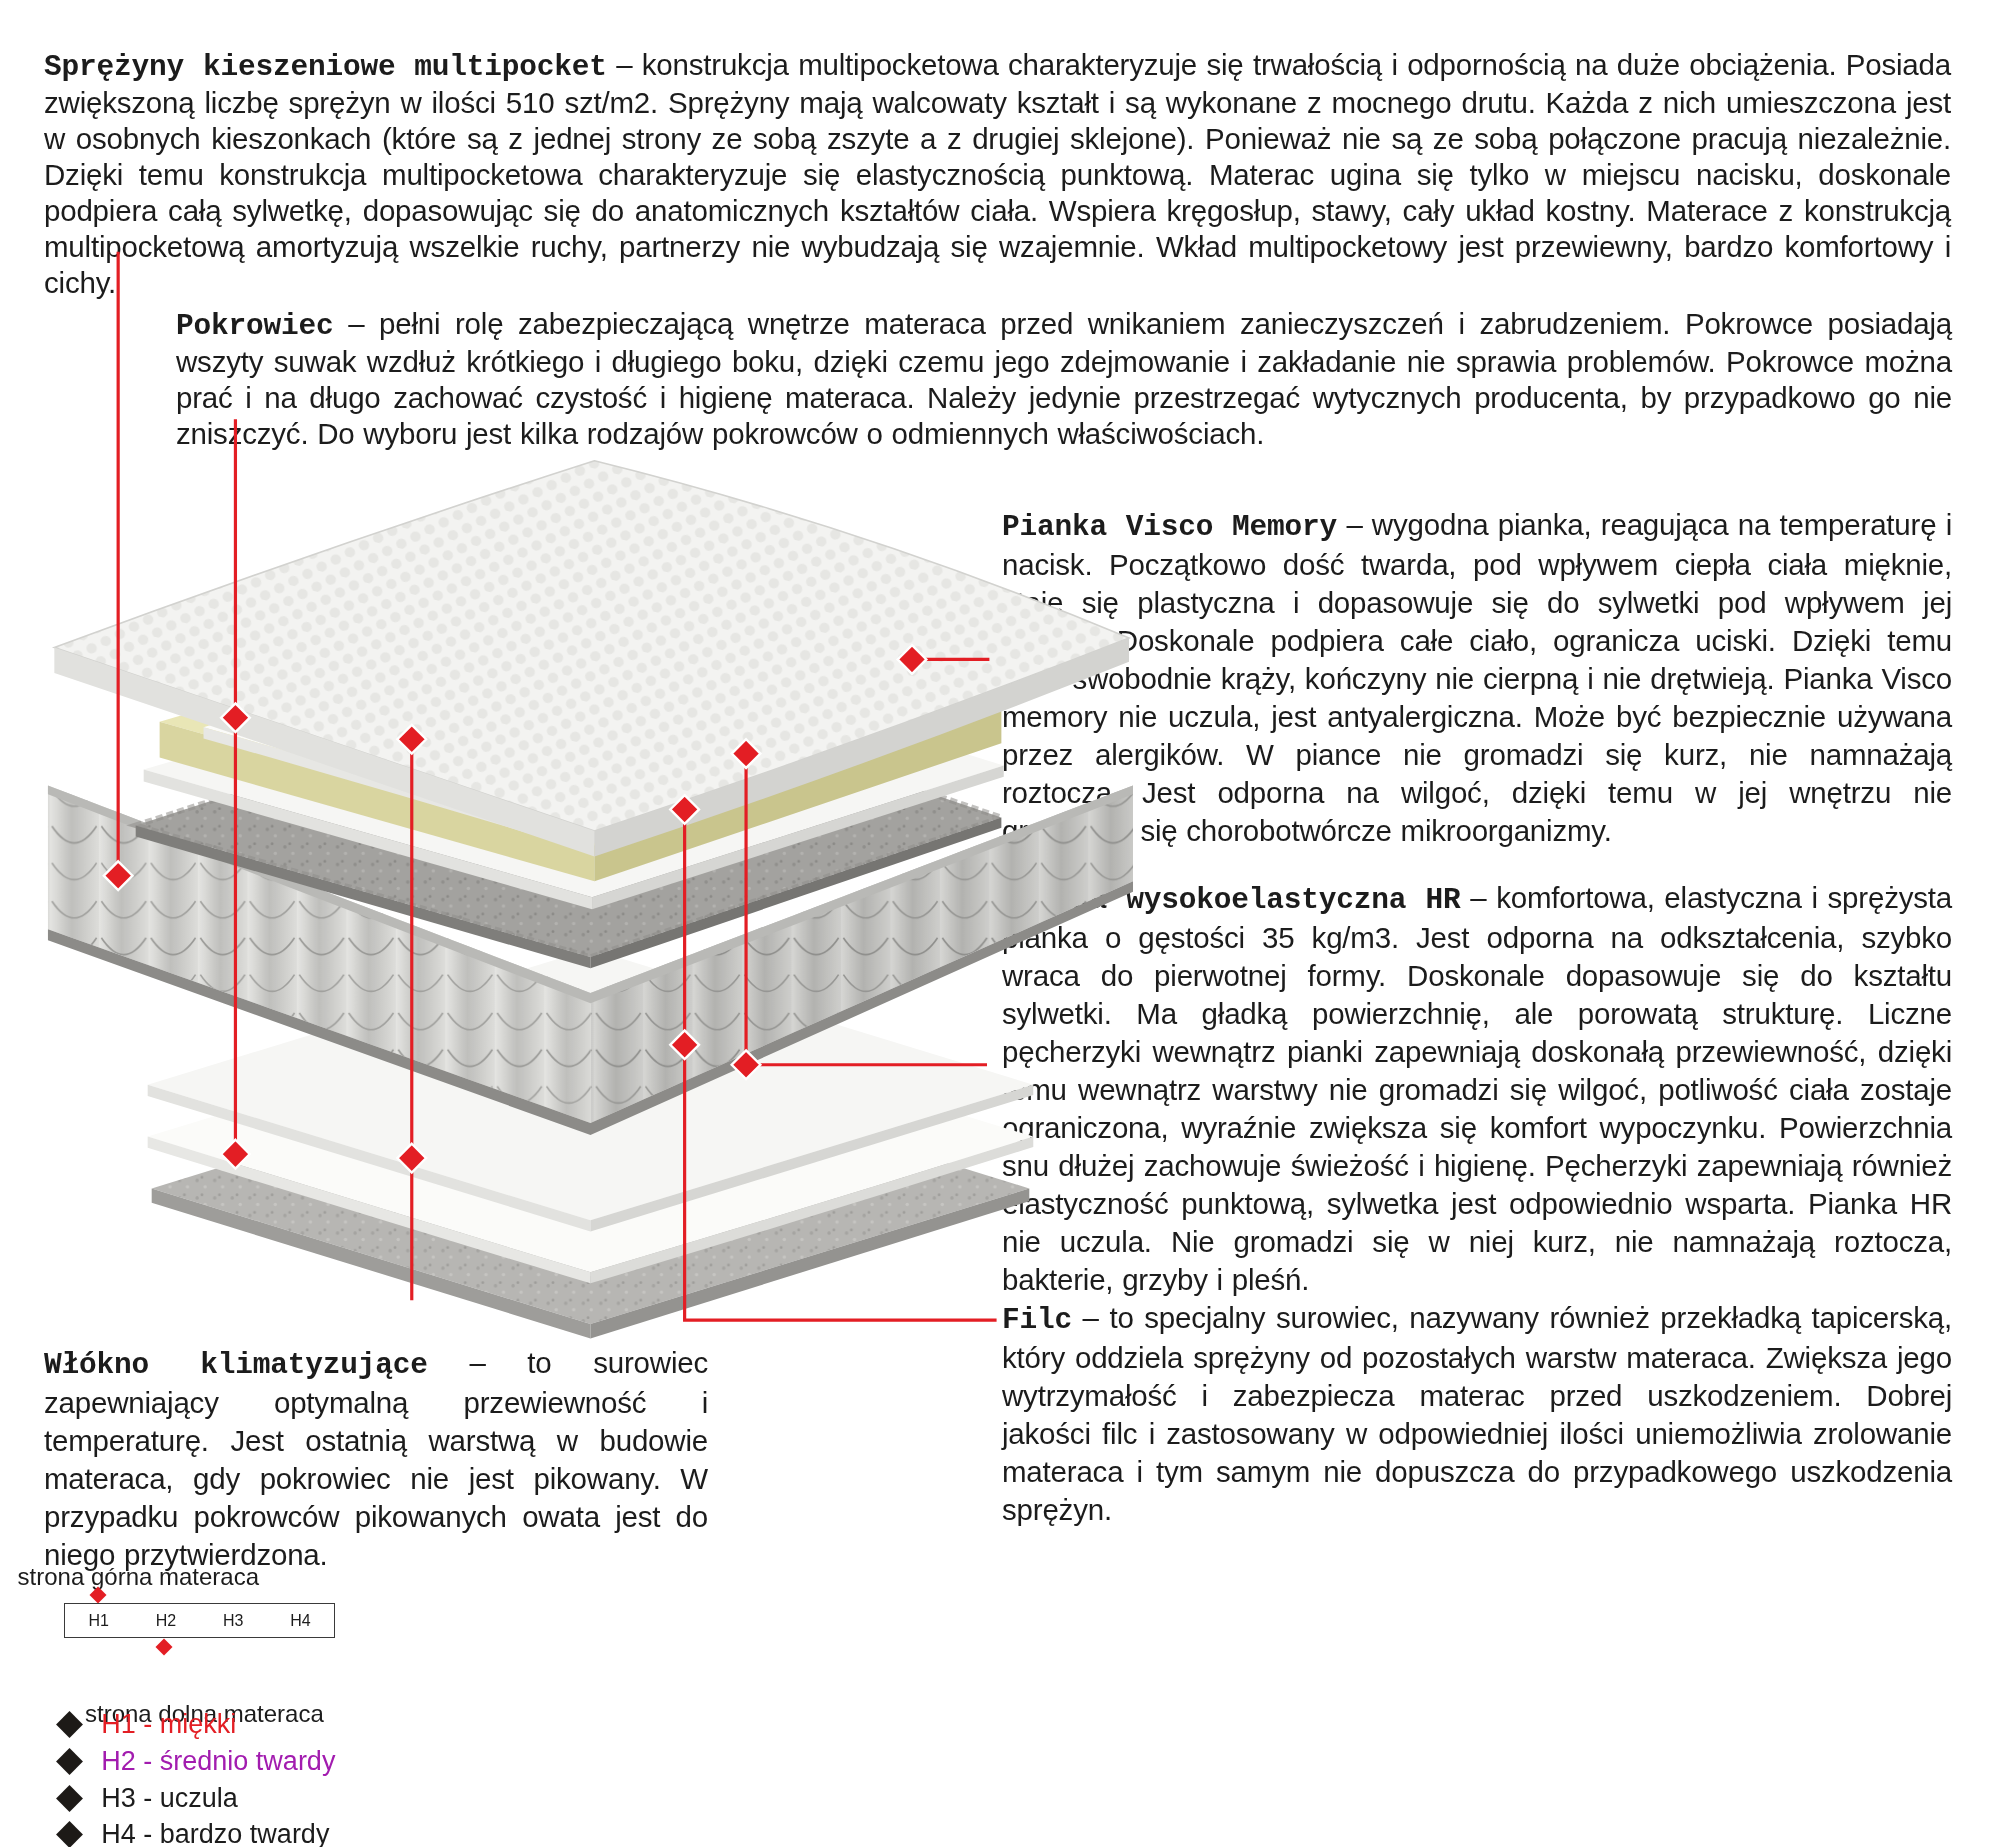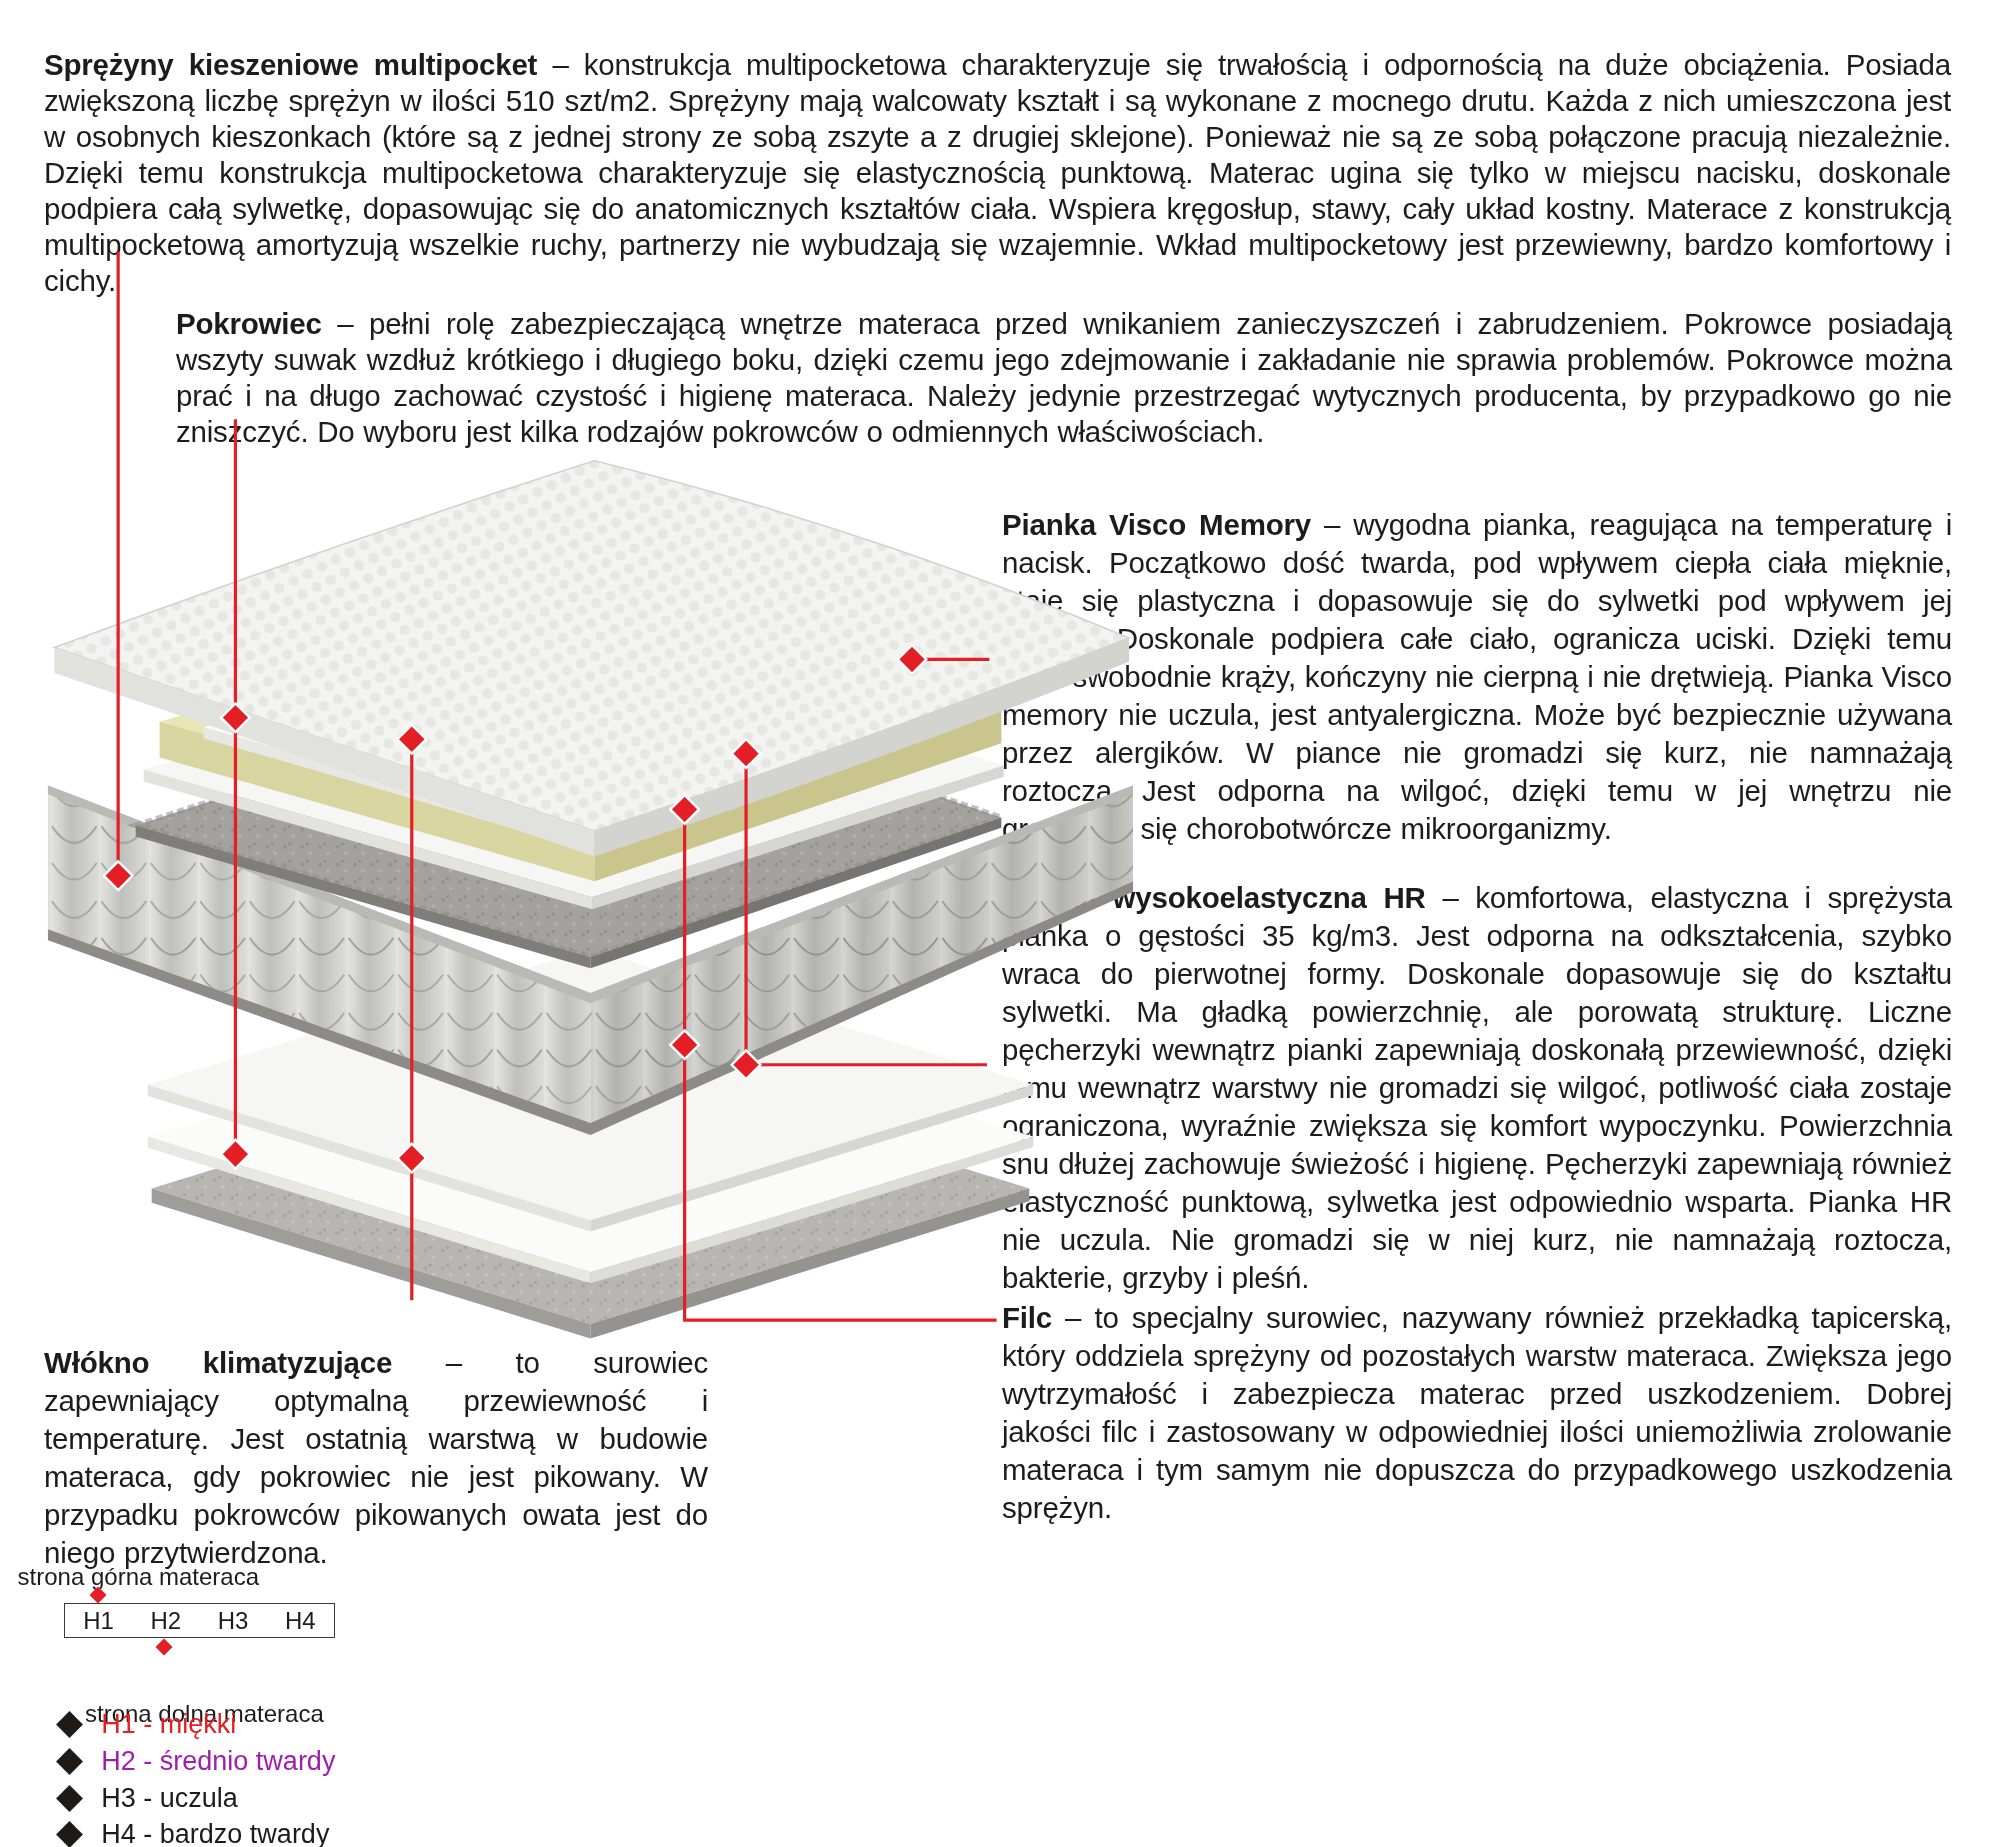--- a/index.html
+++ b/index.html
@@ -1,40 +1,40 @@
 <!DOCTYPE html>
 <html style="font-size:12.8px"><head>
 <meta charset="utf-8">
 <style>
   html,body{margin:0;padding:0;background:#ffffff;}
   body{width:1995px;height:1848px;position:relative;overflow:hidden;
        font-family:"Liberation Sans","DejaVu Sans",sans-serif;color:#1c1c1c;}
   .para{position:absolute;text-align:justify;font-size:29.5px;line-height:36px;
         letter-spacing:-0.2px;word-spacing:0.8px;}
-  .para b{font-weight:bold;}
+  .para b{font-weight:bold;font-family:Liberation Mono, monospace;}
   .rightcol{line-height:38px;}
   #p-springs{left:44px;top:17.6px;width:1907px;}
   #p-cover{left:176px;top:276px;width:1776px;}
   #p-visco{left:1002px;top:476px;width:950px;}
   #p-hr{left:1002px;top:849px;width:950px;}
   #p-filc{left:1002px;top:1269px;width:950px;}
   #p-fiber{left:44px;top:1314px;width:664px;line-height:38px;}
   #diagram-wrap{position:absolute;left:0;top:239px;width:1165px;height:1109px;}
   
   .small-label{position:absolute;font-size:24px;color:#1c1c1c;}
   #legend-top-label{left:17.6px;top:1563px;}
   #legend-bottom-label{left:85px;top:1654px;margin-top:46px;}
   .mini-diamond{position:absolute;width:12px;height:12px;background:#e31e24;
                 transform:rotate(45deg);}
   #diamond-top{left:92px;top:1589px;}
   #diamond-bottom{left:158px;top:1641px;}
   #hardness-box{position:absolute;left:64px;top:1603px;width:269px;height:33px;
                 border:1.6px solid #3a3a3a;background:#fff;display:flex;
                 align-items:center;justify-content:space-around;}
-  #hardness-box .hv{font-size:24px;color:#1c1c1c;}
+  #hardness-box .hv{font-size:16px;color:#1c1c1c;}
   .hard-item{position:absolute;left:60px;height:37px;display:flex;align-items:center;}
   .hard-item .bdiamond{width:19px;height:19px;background:#1d1a17;transform:rotate(45deg);
                        margin-right:22.3px;flex:none;}
   .hard-item .hlabel{font-size:27px;white-space:nowrap;}
   #hard-0{top:1706px;}
   #hard-1{top:1743px;}
   #hard-2{top:1780px;}
   #hard-3{top:1816px;}
 </style>
 </head>

